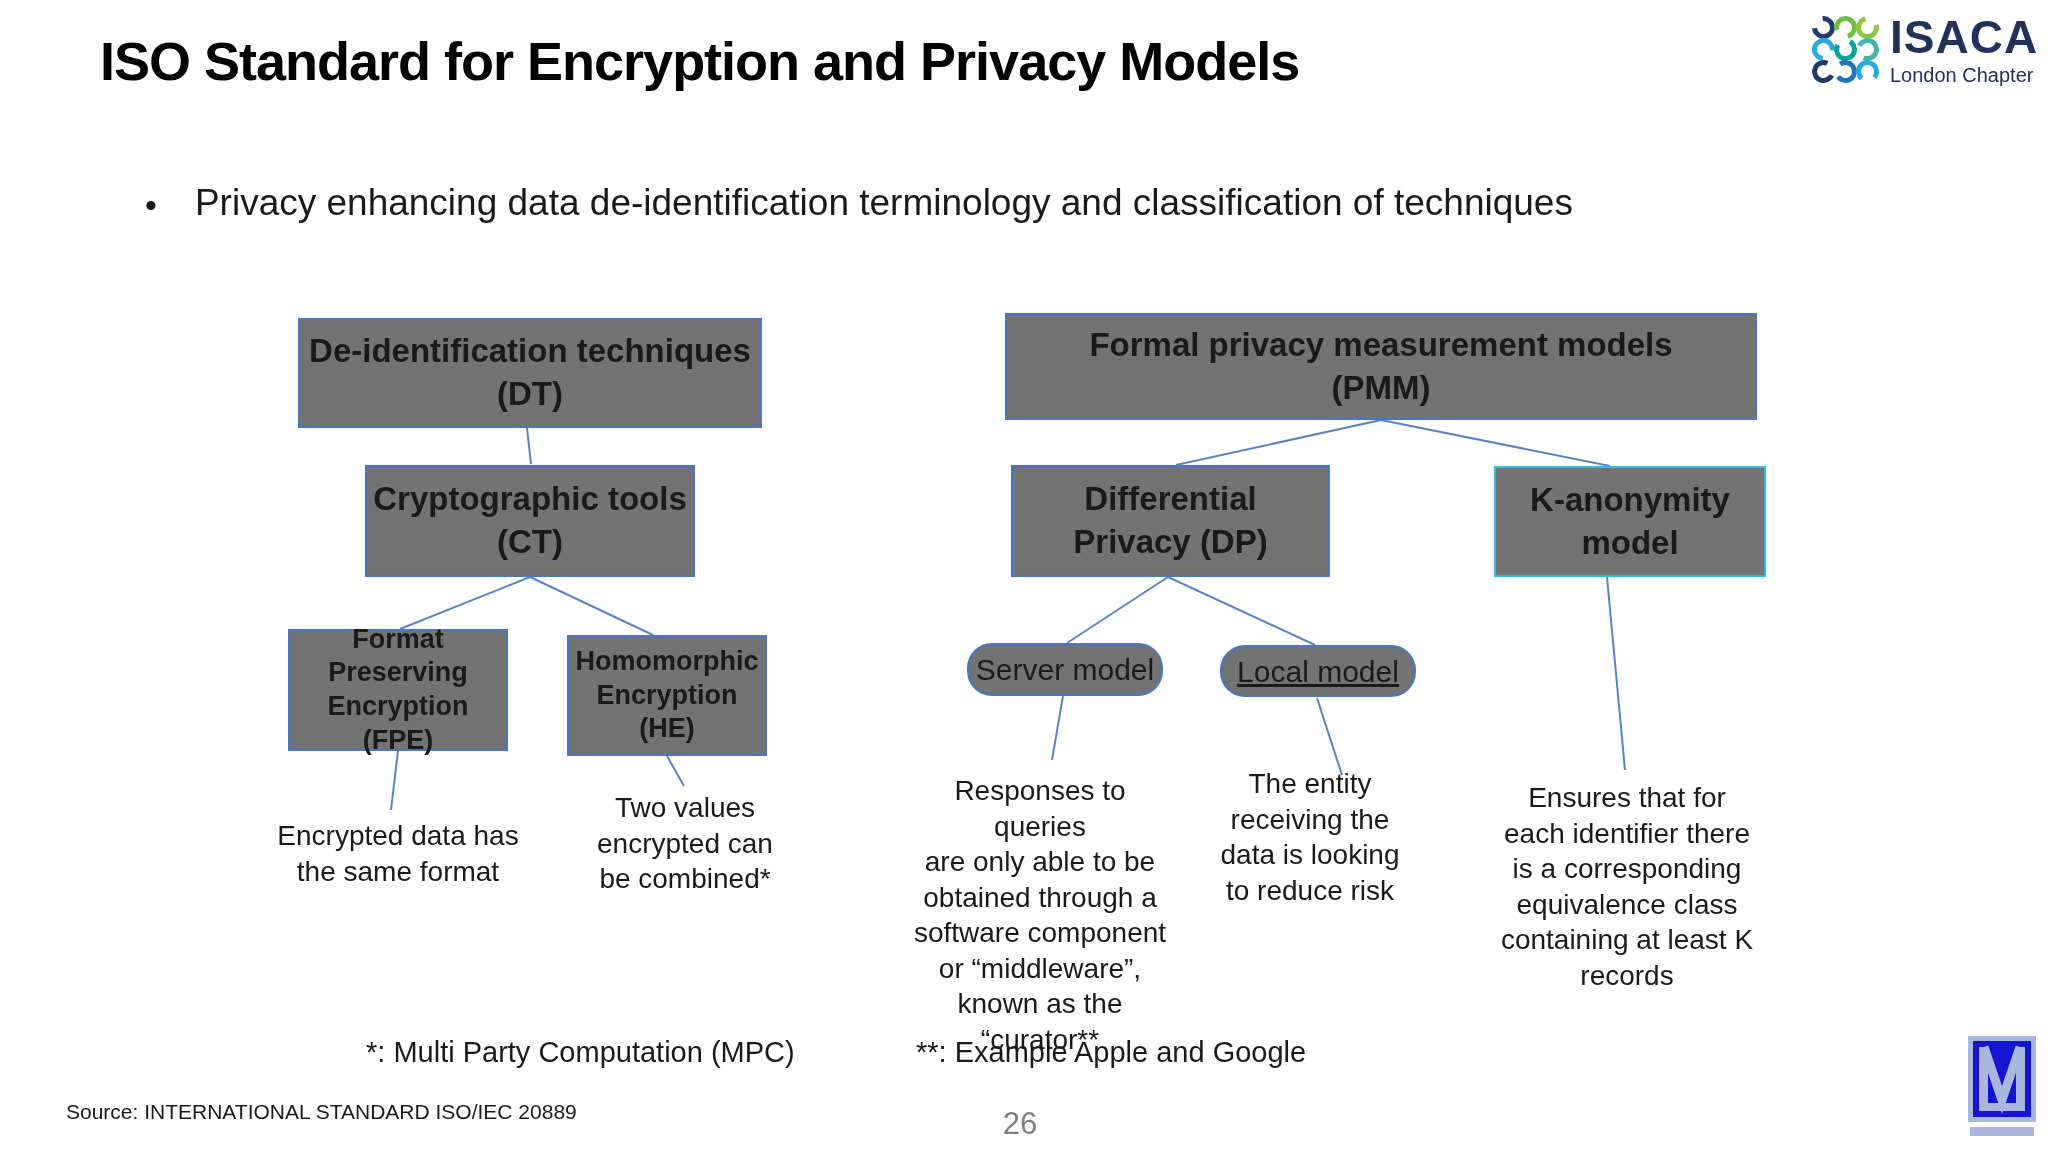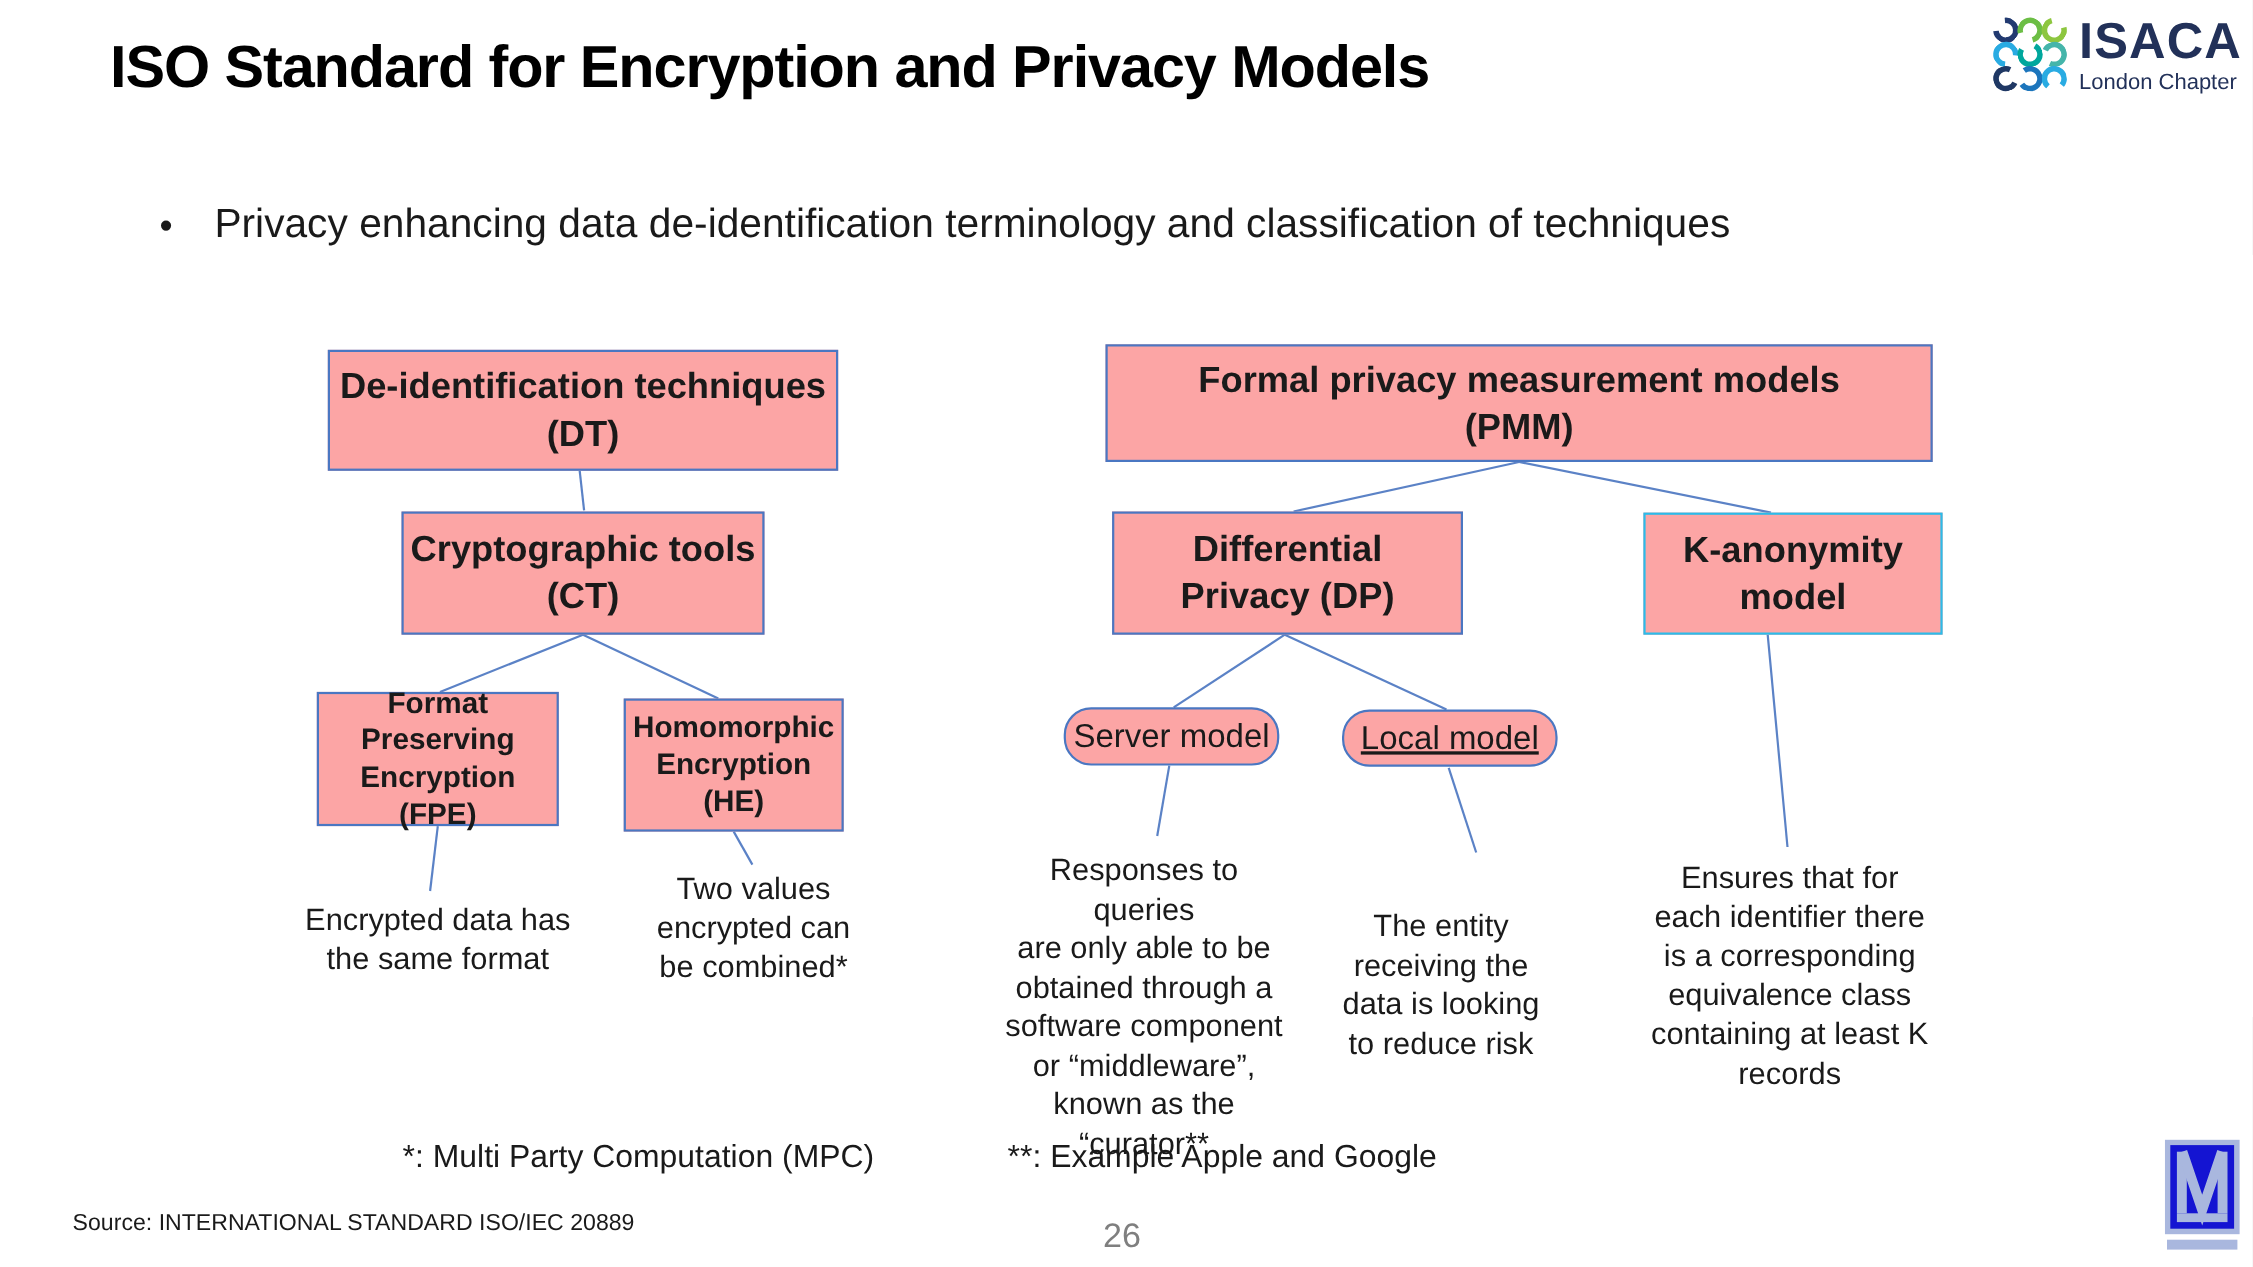--- a/index.html
+++ b/index.html
@@ -40,21 +40,21 @@
   .isaca-mark span:nth-child(9){transform:rotate(-95deg);}
   .isaca-text{margin-left:14px;}
   .isaca-name{font-size:46px;font-weight:bold;letter-spacing:1px;color:var(--isaca-navy,#223159);line-height:1.1;}
   .isaca-sub{font-size:20px;color:var(--isaca-navy,#223159);margin-top:1px;}
   
   .connectors{position:absolute;left:0;top:0;width:2048px;height:1152px;pointer-events:none;}
   .connectors line{stroke:var(--connector,#5b82c6);stroke-width:2;fill:none;}
   
   .box{
     position:absolute;
-    background:#fca5a5;
+    background:#737373;
     border:2px solid var(--box-border,#4a77c2);
     display:flex;align-items:center;justify-content:center;
     text-align:center;white-space:pre-line;
     font-weight:bold;line-height:1.3;
     box-sizing:border-box;
   }
   .box.big{font-size:33px;}
   .box.small{font-size:27px;line-height:1.25;}
   .box.plain{font-weight:normal;font-size:30px;border-radius:25px;}
   .box.cyan{border-color:var(--ka-border,#2bbcea);}
@@ -138,21 +138,21 @@
 model</div>
   <div class="box plain" style="left:967px;top:643px;width:196px;height:53px;">Server model</div>
   <div class="box plain" style="left:1220px;top:645px;width:196px;height:52px;text-decoration:underline;">Local model</div>
   <div class="note" style="left:905px;top:773px;width:270px;">Responses to queries
 are only able to be
 obtained through a
 software component
 or “middleware”,
 known as the
 “curator**</div>
-  <div class="note" style="left:1180px;top:824px;width:260px;">The entity
+  <div class="note" style="left:1180px;top:766px;width:260px;">The entity
 receiving the
 data is looking
 to reduce risk</div>
   <div class="note" style="left:1492px;top:780px;width:270px;">Ensures that for
 each identifier there
 is a corresponding
 equivalence class
 containing at least K
 records</div>
 

